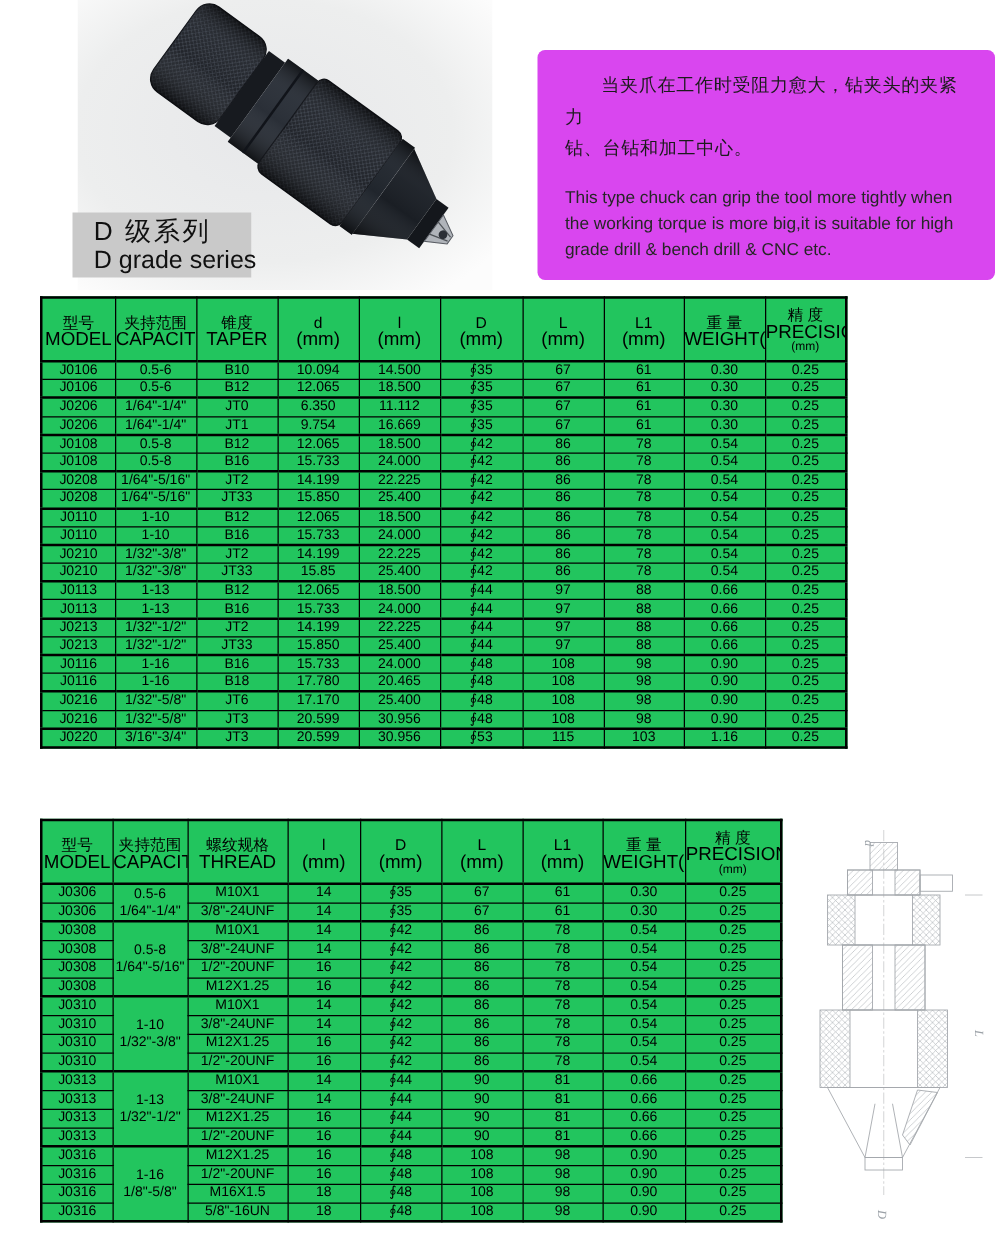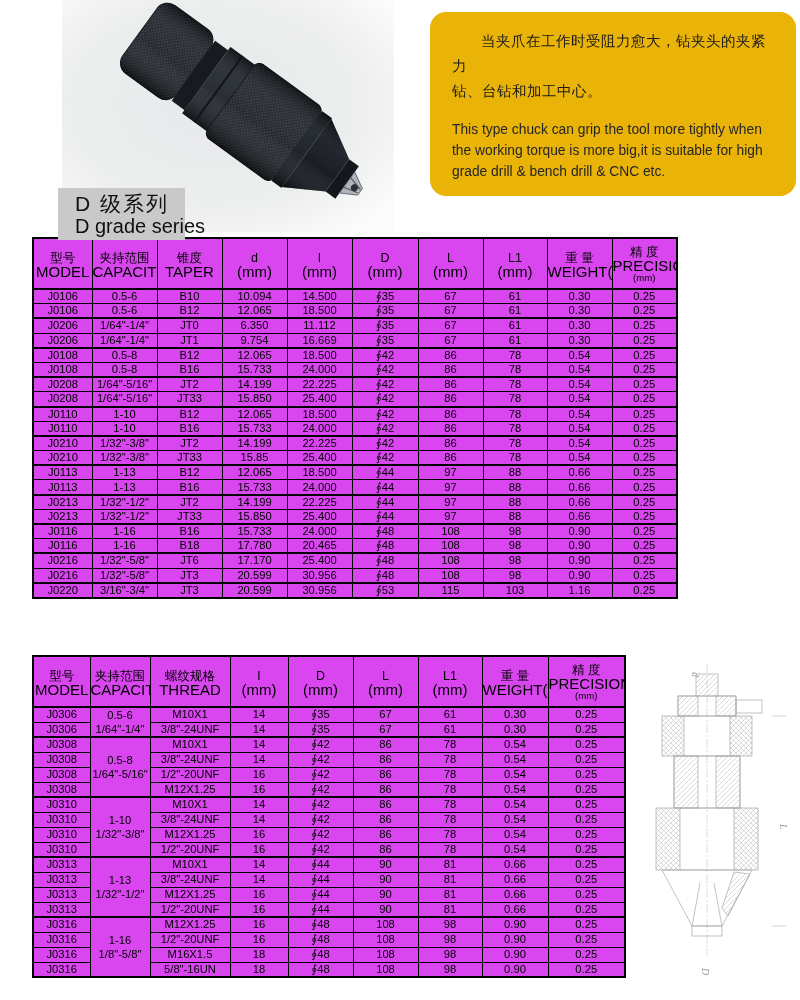--- a/index.html
+++ b/index.html
@@ -4,32 +4,32 @@
 <style>
   *{margin:0;padding:0;box-sizing:border-box}
   html,body{background:#fff}
   body{width:800px;height:1000px;font-family:"Liberation Sans","DejaVu Sans",sans-serif;color:#000}
   .page{position:relative;width:800px;height:1000px;background:#fff;overflow:hidden}
 
   
   .photo{position:absolute;left:62px;top:0;width:332px;height:232px}
 
   
-  .infobox{position:absolute;left:430px;top:12px;width:366px;height:184px;background:#eab308;border-radius:16px;padding:17px 22px 0 22px}
+  .infobox{position:absolute;left:430px;top:40px;width:366px;height:184px;background:#d946ef;border-radius:6px;padding:17px 22px 0 22px}
   .cn-line{font-size:14.5px;line-height:25px;color:#1b1b1b;letter-spacing:.5px}
   .indent{text-indent:2em}
   .en{margin-top:15px;font-size:13.8px;line-height:21px;color:#262626}
 
   
-  .series{position:absolute;left:58px;top:188px;width:127px;height:52px;background:#c9c9c9;padding:2px 0 0 17px;z-index:5}
+  .series{position:absolute;left:58px;top:170px;width:143px;height:52px;background:#c9c9c9;padding:2px 0 0 17px;z-index:5}
   .series-cn{font-size:21px;line-height:27px;color:#101010;letter-spacing:2px;white-space:nowrap}
   .series-en{font-size:20px;line-height:18px;color:#101010;white-space:nowrap}
 
   
-  table.spec{position:absolute;border-collapse:collapse;table-layout:fixed;background:#d946ef;border:2px solid #000}
+  table.spec{position:absolute;border-collapse:collapse;table-layout:fixed;background:#22c55e;border:2px solid #000}
   .t1{left:32px;top:237px;width:646px}
   .t2{left:32px;top:655px;width:594px}
   .spec th,.spec td{border:1px solid #000;text-align:center;vertical-align:middle;padding:0;overflow:hidden;white-space:nowrap}
   .spec thead th{height:51px;border-bottom:2px solid #000;font-weight:normal}
   .spec th div:first-child{font-size:12.5px;line-height:16px}
   .spec th div:nth-child(2){font-size:15px;line-height:12px}
   .spec th div:nth-child(3){font-size:9.6px;line-height:11px}
   .t1 td{height:14.7px;font-size:11.2px;line-height:13px}
   .t2 td{height:15px;font-size:11.2px;line-height:13px}
   tr.grp td{border-top:2px solid #000}

